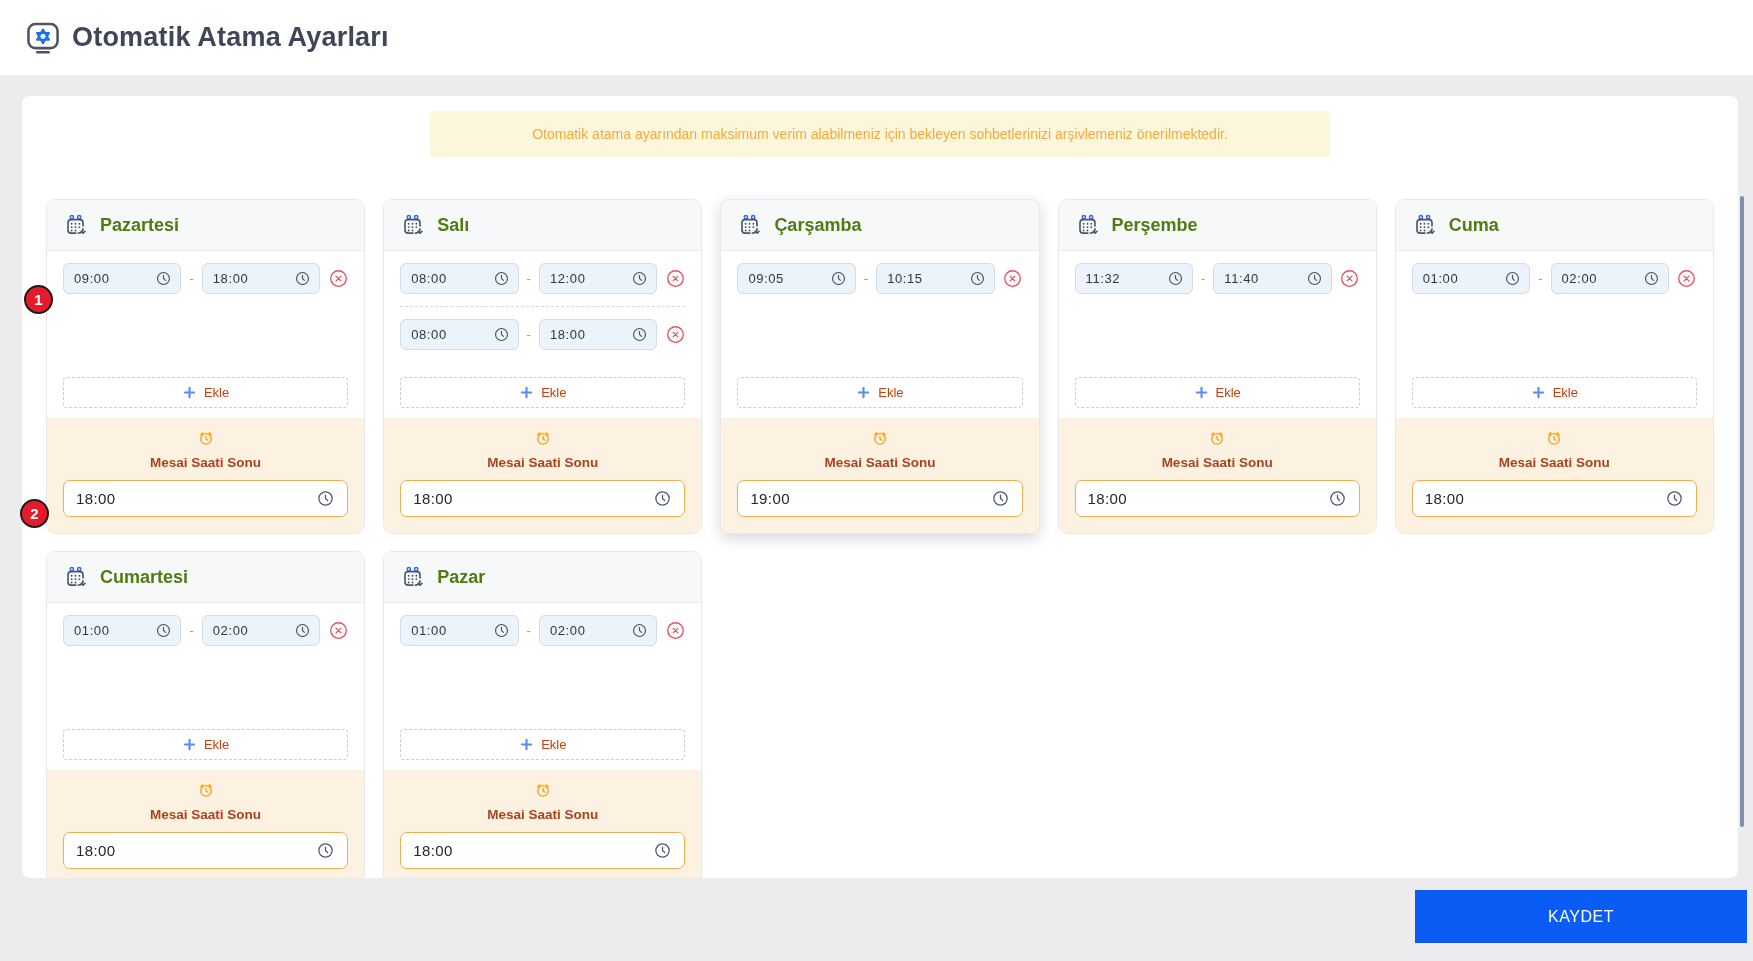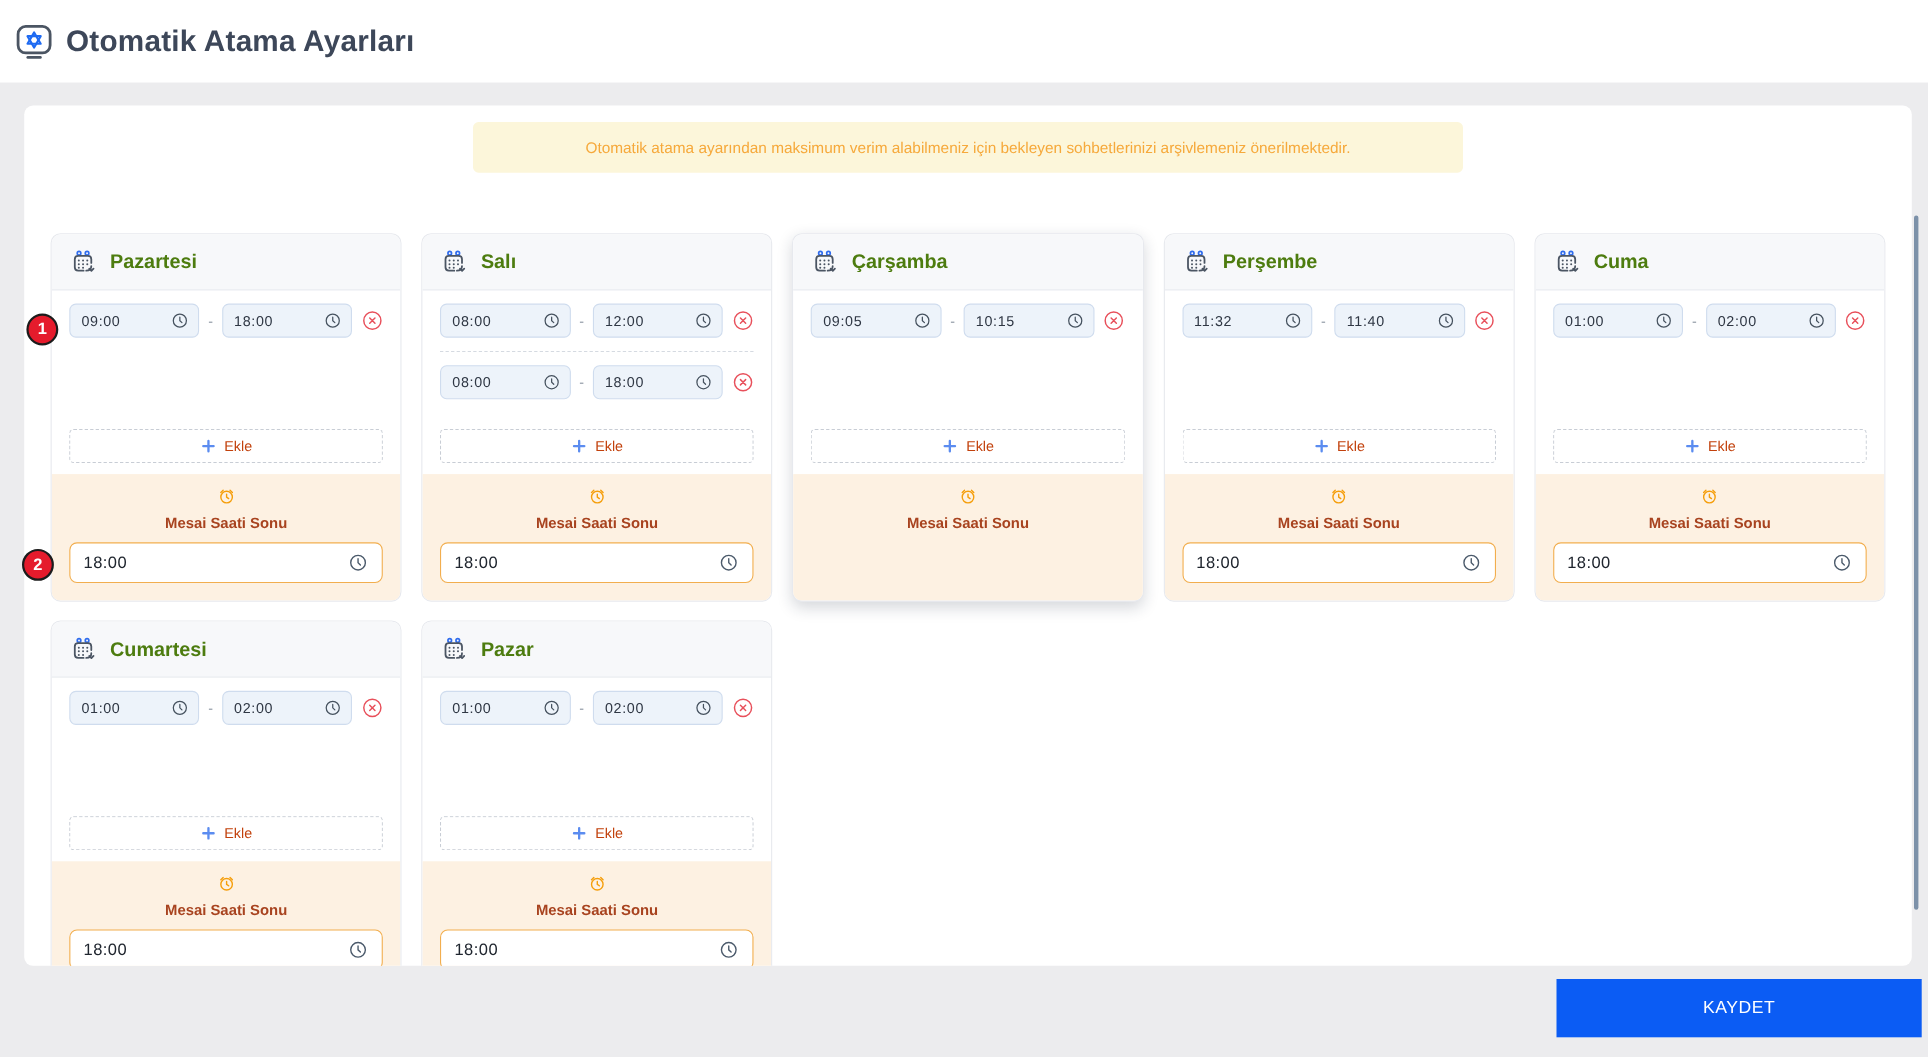--- a/index.html
+++ b/index.html
@@ -1,34 +1,34 @@
 <!DOCTYPE html>
 <html><head>
 <meta charset="utf-8">
 <style>
   * { margin:0; padding:0; box-sizing:border-box; }
   html,body { width:1753px; height:961px; overflow:hidden;
     font-family:"Liberation Sans", sans-serif; background:#ececee; }
 
   
   .app-header { position:absolute; left:0; top:0; width:1753px; height:75px;
-    background:#ffffff; display:flex; align-items:center; padding-left:12px; gap:10px; }
+    background:#ffffff; display:flex; align-items:center; padding-left:24px; gap:10px; }
   .app-header .title { font-size:27px; font-weight:bold; color:#3d4759; letter-spacing:.2px; }
 
   
   .panel { position:absolute; left:22px; top:96px; width:1716px; height:782px;
     background:#ffffff; border-radius:8px; overflow:hidden; }
 
   .tabbar { height:74px; background:#f3f4f6; display:flex; justify-content:center;
     align-items:flex-end; gap:46px; }
   .tab { font-size:15.5px; color:#4a5260; padding:0 4px 14px; cursor:pointer;
     border-bottom:2px solid transparent; }
   .tab.active { color:#2f80ed; border-bottom-color:#2f80ed; padding-bottom:12px; }
 
-  .notice { width:900px; margin:15px auto 13px; height:46px; background:#fcf6da;
+  .notice { width:900px; margin:15px auto 0; height:46px; background:#fcf6da;
     border-radius:5px; display:flex; align-items:center; justify-content:center;
     font-size:14px; color:#f6a93b; }
 
   
   .grid { padding:42px 24px 0; display:flex; flex-wrap:wrap; gap:17px 18px; }
   .day-card { width:calc((100% - 72px)/5); background:#fff; border:1px solid #e7e9ee;
     border-radius:9px; overflow:hidden; display:flex; flex-direction:column; }
   .day-card.elevated { box-shadow:0 5px 14px rgba(30,40,60,.18); }
 
   .day-head { height:51px; background:#f7f8fa; border-bottom:1px solid #e9ecef;
@@ -370,20 +370,29 @@
       <div class="shift-label-row">
         <span class="icon">
           <svg width="18" height="18" viewBox="0 0 24 24">
             <circle cx="12" cy="13.2" r="7" fill="none" stroke="#f59e0b" stroke-width="1.7"></circle>
             <path d="M12 9.8v3.4l2.5 1.8" fill="none" stroke="#f59e0b" stroke-width="1.7" stroke-linecap="round"></path>
             <path d="M5 7.6L7.8 5M19 7.6L16.2 5" fill="none" stroke="#f59e0b" stroke-width="1.7" stroke-linecap="round"></path>
           </svg>
         </span>
         <span class="shift-label">Mesai Saati Sonu</span>
       </div>
+      <div class="shift-input">
+        <span class="shift-value">19:00</span>
+        <span class="icon">
+          <svg width="19" height="19" viewBox="0 0 24 24">
+            <circle cx="12" cy="12" r="8.4" fill="none" stroke="#4b5a6b" stroke-width="1.6"></circle>
+            <path d="M12 7.6V12l2.7 2.6" fill="none" stroke="#4b5a6b" stroke-width="1.6" stroke-linecap="round"></path>
+          </svg>
+        </span>
+      </div>
     </div>
   </section>
       <section class="day-card">
     <header class="day-head">
       <span class="icon">
         <svg width="25" height="25" viewBox="0 0 26 26">
           <circle cx="9.2" cy="4.4" r="1.7" fill="none" stroke="#2f6ced" stroke-width="1.6"></circle>
           <circle cx="16.8" cy="4.4" r="1.7" fill="none" stroke="#2f6ced" stroke-width="1.6"></circle>
           <path d="M20.8 13.5V10.1c0-2-1.2-3.2-3.2-3.2H8.4c-2 0-3.2 1.2-3.2 3.2v7.6c0 2 1.2 3.2 3.2 3.2h5.1" fill="none" stroke="#4b5563" stroke-width="1.7" stroke-linecap="round"></path>
           <g fill="#4b5563">

